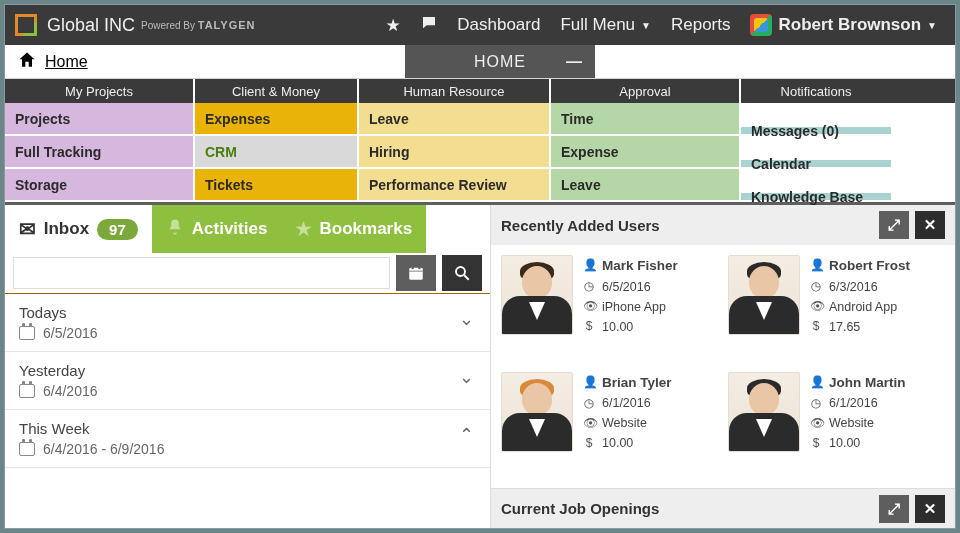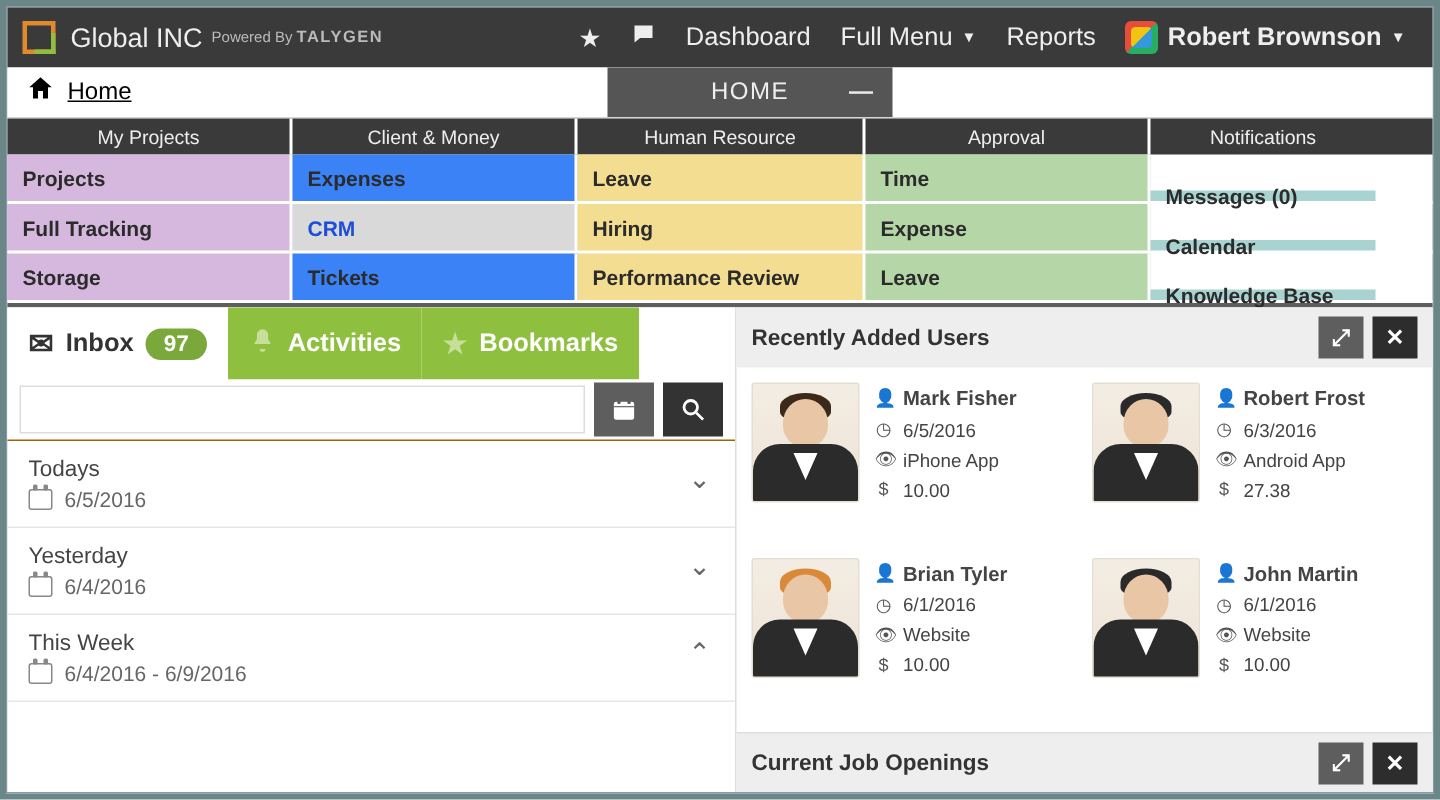--- a/index.html
+++ b/index.html
@@ -23,28 +23,28 @@
   .crumb{display:flex;align-items:center;padding:0 16px 0 12px;font-size:16px;}
   .crumb a{color:#000;text-decoration:underline;margin-left:8px;}
   .home-tab{margin-left:auto;width:190px;background:#555;color:#eee;display:flex;align-items:center;justify-content:center;position:relative;font-size:16px;letter-spacing:1px;}
   .home-tab .minus{position:absolute;right:12px;font-weight:bold;}
   .crumb-fill{flex:1;}
   .crumb-right{width:360px;}
   
   .cat-row{height:24px;background:#3a3a3a;display:flex;color:#eee;font-size:13px;}
   .cat{display:flex;align-items:center;justify-content:center;border-right:2px solid #fff;}
   .cat:last-child{border-right:none;}
-  .c1{width:190px}.c2{width:190px}.c3{width:192px}.c4{width:190px}.c5{width:150px}
+  .c1{width:190px}.c2{width:164px}.c3{width:192px}.c4{width:190px}.c5{width:150px}
   
   .tile-row{height:33px;display:flex;border-bottom:2px solid #fff;}
   .tile{display:flex;align-items:center;padding-left:10px;font-size:14px;font-weight:bold;color:#2b2b2b;border-right:2px solid #fff;cursor:pointer;}
   .tile:last-child{border-right:none;margin-top:24px;}
   .purple{background:#d6b8de;}
-  .lav{background:#3b82f6;text-align:center;}
-  .gray{background:#d9d9d9;color:#1d4ed8;}
+  .lav{background:#eab308;text-align:center;}
+  .gray{background:#d9d9d9;color:#4d7c0f;}
   .yellow{background:#f3dd91;}
   .green{background:#b5d7a8;}
   .teal{background:#a9d3d0;}
   .grid-wrap{border-bottom:3px solid #5e5e5e;}
   
   .lower{display:flex;height:calc(100% - 40px - 34px - 24px - 99px - 3px);}
   .left{width:485px;display:flex;flex-direction:column;background:#fff;}
   .right{flex:1;display:flex;flex-direction:column;background:#fff;border-left:1px solid #ddd;}
   
   .ltabs{height:48px;display:flex;align-items:stretch;background:#fff;}
@@ -287,21 +287,21 @@
             <div class="row">
                 <span class="mico">◷</span>
                 <span>6/3/2016</span>
               </div>
             <div class="row">
                 <span class="mico">👁</span>
                 <span>Android App</span>
               </div>
             <div class="row">
                 <span class="mico">$</span>
-                <span>27.38</span>
+                <span>17.65</span>
               </div>
           </div>
         </div>
 
         <div class="user-card">
           <div class="avatar">
               <div class="hair" style="background:#d88a3a"></div>
               <div class="head"></div>
               <div class="body"></div>
               <div class="collar"></div>

